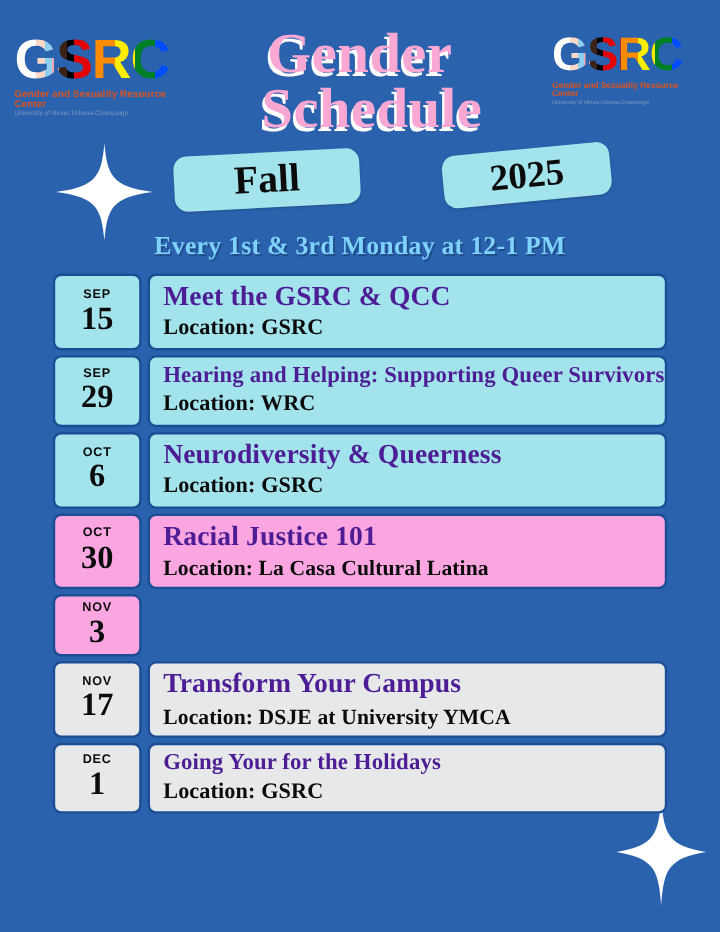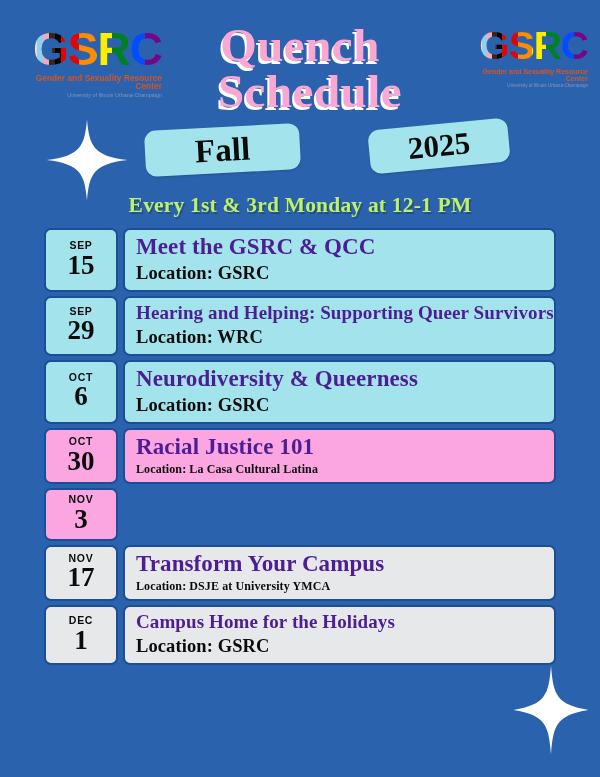--- a/index.html
+++ b/index.html
@@ -10,21 +10,21 @@
     overflow:hidden;
     position:relative;
   }
   .poster{position:absolute;inset:0;overflow:hidden;}
 
   
   .sparkle{position:absolute;pointer-events:none;}
   .sparkle svg{display:block;}
 
   
-  .logo{position:absolute;text-align:right;line-height:1;}
+  .logo{position:absolute;text-align:left;line-height:1;}
   .logo .logo-word{
     font-family:"Liberation Sans", sans-serif;
     font-weight:bold;
     letter-spacing:-1px;
     background-image:linear-gradient(90deg,
         #ffffff 0 12%, #ffd9c6 12% 17%, #8fd0ee 17% 21%,
         #f7a8b8 21% 25%, #3b2417 25% 29%, #000000 29% 33%,
         #e40303 33% 45%, #ff8c00 45% 56%, #ffed00 56% 67%,
         #008026 67% 78%, #004dff 78% 89%, #750787 89% 100%);
     -webkit-background-clip:text;
@@ -85,21 +85,21 @@
   #banner-year{
     left:369px;top:124px;width:140px;height:44px;
     transform:rotate(-5.5deg);
     font-size:31px;
   }
 
   
   #subtitle{
     position:absolute;left:0;right:0;top:193px;
     text-align:center;
-    color:#bef264;
+    color:#7dd3fc;
     font-family:"Liberation Serif", serif;
     font-weight:bold;
     font-size:21.5px;
     letter-spacing:.2px;
     text-shadow:1.5px 1.5px 0 rgba(0,0,0,.22);
   }
 
   
   #schedule{
     position:absolute;left:44px;top:228px;width:512px;
@@ -154,21 +154,21 @@
   .ev-title.small{font-size:19px;line-height:1.04;}
   .ev-loc{
     font-family:"Liberation Serif", serif;
     font-weight:bold;
     color:#0B0B0B;
     font-size:18.5px;
     line-height:1.12;
     margin-top:4px;
     letter-spacing:.1px;
   }
-  .ev-loc.small{font-size:12px;}
+  .ev-loc.small{font-size:18px;}
 
   
   .theme-cyan .date-cell,.theme-cyan .info-cell{background:#A3E4EC;}
   .theme-pink .date-cell,.theme-pink .info-cell{background:#FBA6E1;}
   .theme-gray .date-cell,.theme-gray .info-cell{background:#E7E8EA;}
 </style>
 </head>
 <body>
 
 <div class="poster">
@@ -191,21 +191,21 @@
     <div class="logo-sub2">University of Illinois Urbana-Champaign</div>
   </div>
 
   <div class="logo" id="logo-right">
     <div class="logo-word">GSRC</div>
     <div class="logo-sub">Gender and Sexuality Resource Center</div>
     <div class="logo-sub2">University of Illinois Urbana-Champaign</div>
   </div>
 
   <div id="title">
-    <span class="l1">Quench</span>
+    <span class="l1">Gender</span>
     <span class="l2">Schedule</span>
   </div>
 
   <div class="banner" id="banner-fall">Fall</div>
   <div class="banner" id="banner-year">2025</div>
 
   <div id="subtitle">Every 1st &amp; 3rd Monday at 12-1 PM</div>
 
   <div id="schedule">
       <div class="row theme-cyan">
@@ -263,19 +263,19 @@
           <div class="ev-title">Transform Your Campus</div>
           <div class="ev-loc small">Location: DSJE at University YMCA</div>
         </div>
       </div>
       <div class="row theme-gray">
         <div class="date-cell">
           <div class="date-mon">DEC</div>
           <div class="date-day">1</div>
         </div>
         <div class="info-cell">
-          <div class="ev-title small">Campus Home for the Holidays</div>
+          <div class="ev-title small">Going Your for the Holidays</div>
           <div class="ev-loc">Location: GSRC</div>
         </div>
       </div>
     </div>
 
 </div>
 
 </body></html>

